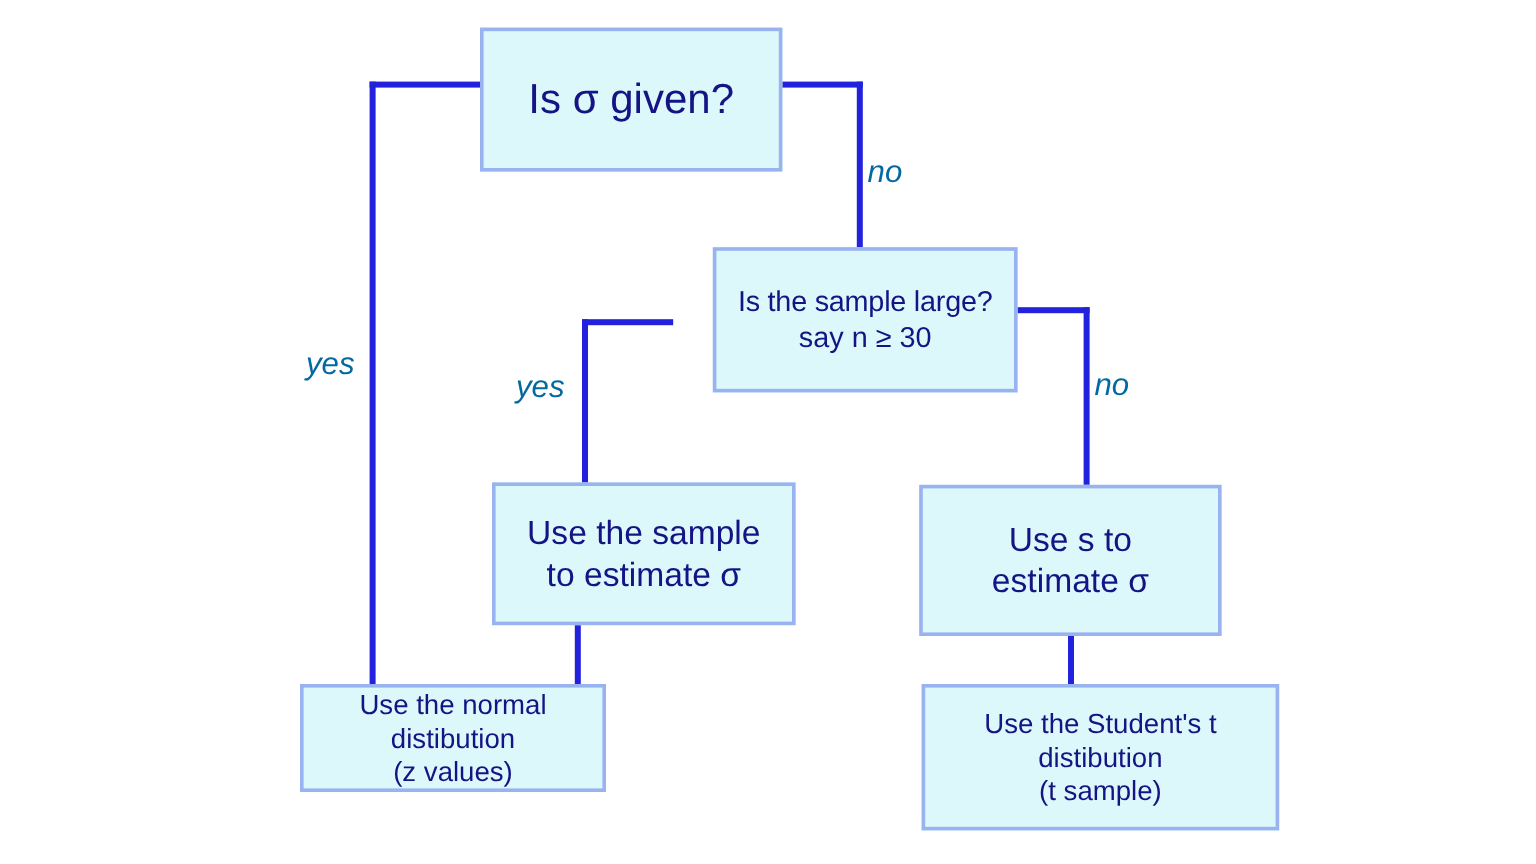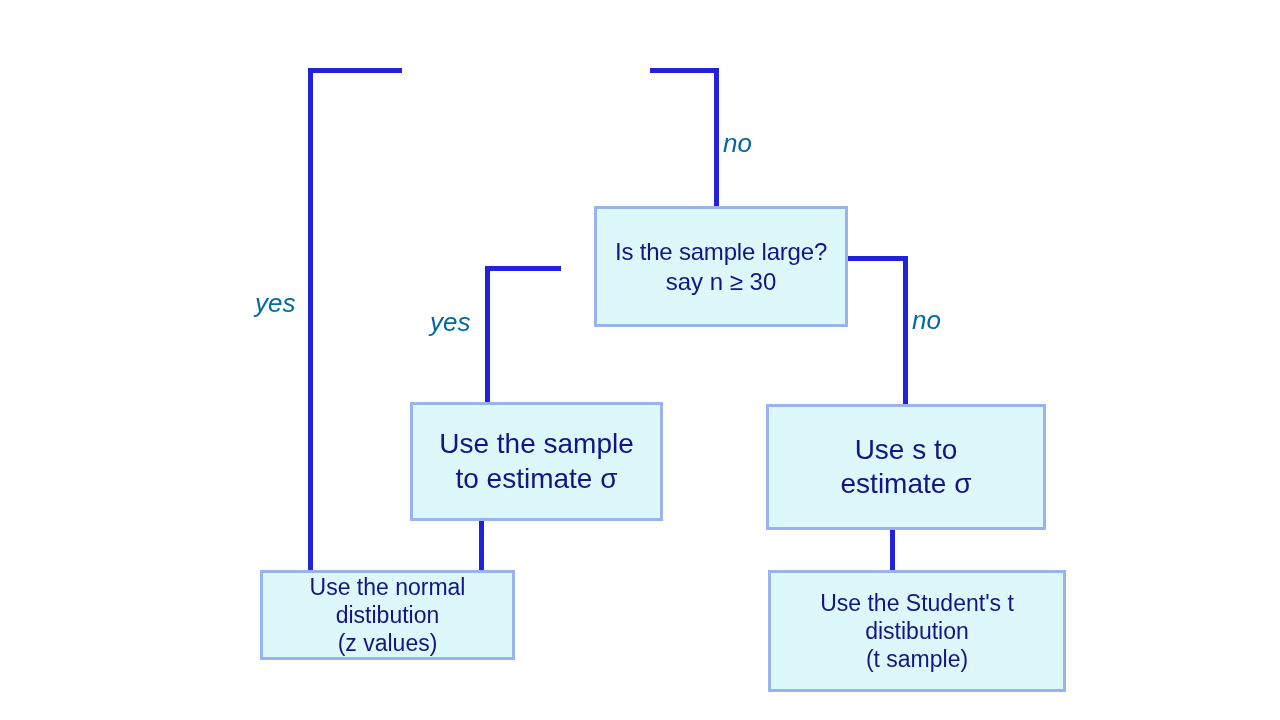--- a/index.html
+++ b/index.html
@@ -87,37 +87,40 @@
   <div class="edge v" style="left:890px; top:528px; height:45px;"></div>
 
   <div class="elabel" style="left:255px; top:288px;">yes</div>
 
   <div class="elabel" style="left:723px; top:128px;">no</div>
 
   <div class="elabel" style="left:430px; top:307px;">yes</div>
 
   <div class="elabel" style="left:912px; top:305px;">no</div>
 
+  <div class="node n-sigma" style="left:400px; top:23px; width:252px; height:120px;">
+    <span class="line">Is σ given?</span>
+  </div>
 
   <div class="node n-sample-q" style="left:558px; top:206px; width:254px; height:121px;margin-left:36px;">
     <span class="line">Is the sample large?</span>
     <span class="line">say n ≥  30</span>
   </div>
 
   <div class="node n-use-sample" style="left:410px; top:402px; width:253px; height:119px;">
     <span class="line">Use the sample</span>
     <span class="line">to estimate σ</span>
   </div>
 
-  <div class="node n-use-s" style="left:766px; top:404px; width:280px; height:126px;">
+  <div class="node n-use-s" style="left:766px; top:404px; width:252px; height:126px;">
     <span class="line">Use s to</span>
     <span class="line">estimate σ</span>
   </div>
 
-  <div class="node n-normal" style="left:260px; top:570px; width:255px; height:90px;">
+  <div class="node n-normal" style="left:250px; top:570px; width:255px; height:90px;">
     <span class="line">Use the normal</span>
     <span class="line">distibution</span>
     <span class="line">(z values)</span>
   </div>
 
   <div class="node n-student" style="left:768px; top:570px; width:298px; height:122px;">
     <span class="line">Use the Student's t</span>
     <span class="line">distibution</span>
     <span class="line">(t sample)</span>
   </div>

